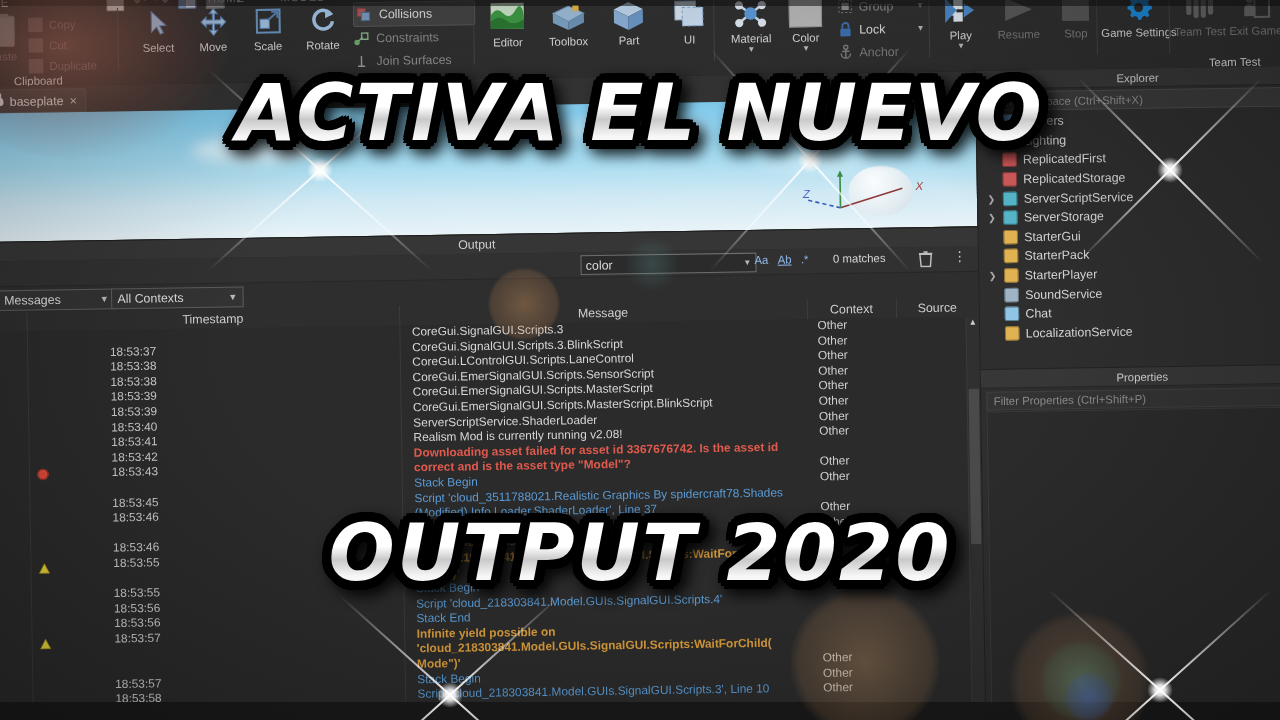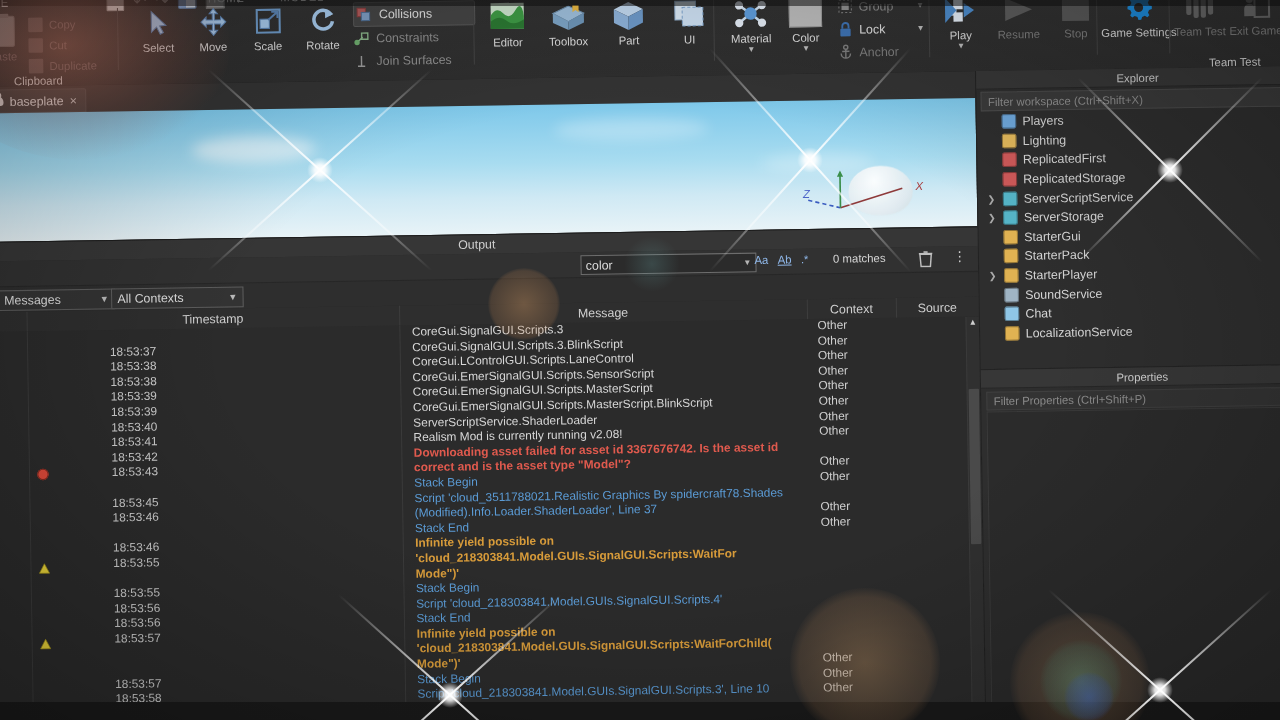--- a/index.html
+++ b/index.html
@@ -798,14 +798,16 @@
     <div class="ray" style="width:300px;height:2.2px;margin:-1px 0 0 -150px;transform:rotate(42deg)"></div>
     <div class="ray" style="width:300px;height:2.2px;margin:-1px 0 0 -150px;transform:rotate(-42deg)"></div>
     <div class="core"></div>
   </div>
   <div class="star" style="left:1010px;top:540px;width:300px;height:300px;">
     <div class="ray" style="width:300px;height:2.2px;margin:-1px 0 0 -150px;transform:rotate(42deg)"></div>
     <div class="ray" style="width:300px;height:2.2px;margin:-1px 0 0 -150px;transform:rotate(-42deg)"></div>
     <div class="core"></div>
   </div>
 
+  <div class="bigtext" id="title-line1">ACTIVA EL NUEVO</div>
+  <div class="bigtext" id="title-line2">OUTPUT 2020</div>
 
 </div>
 
 </body></html>

